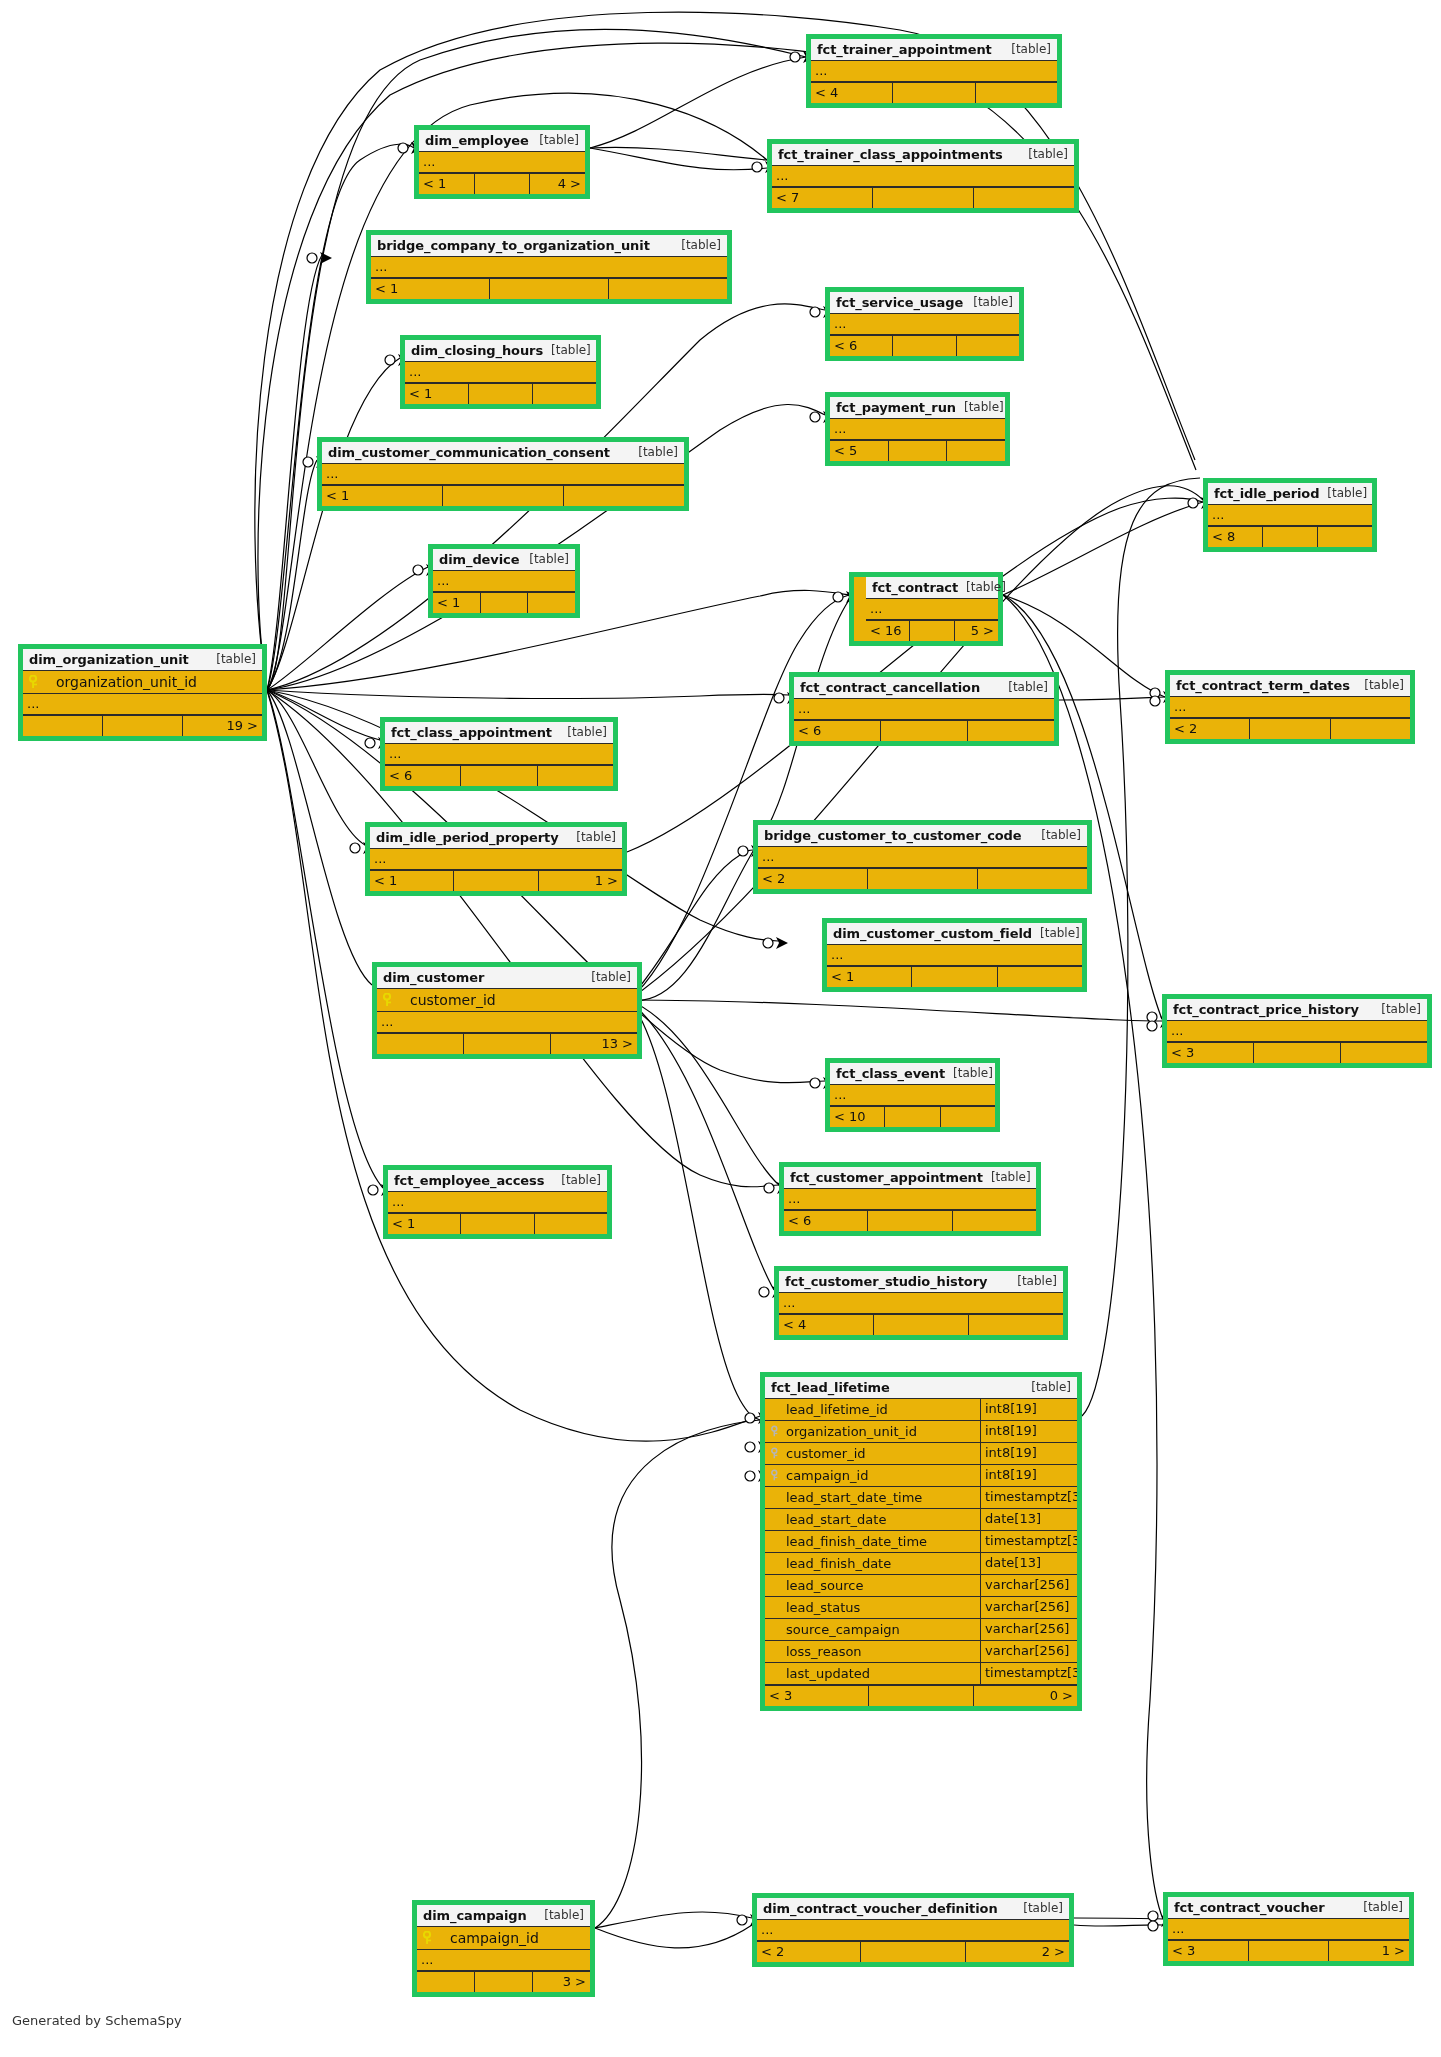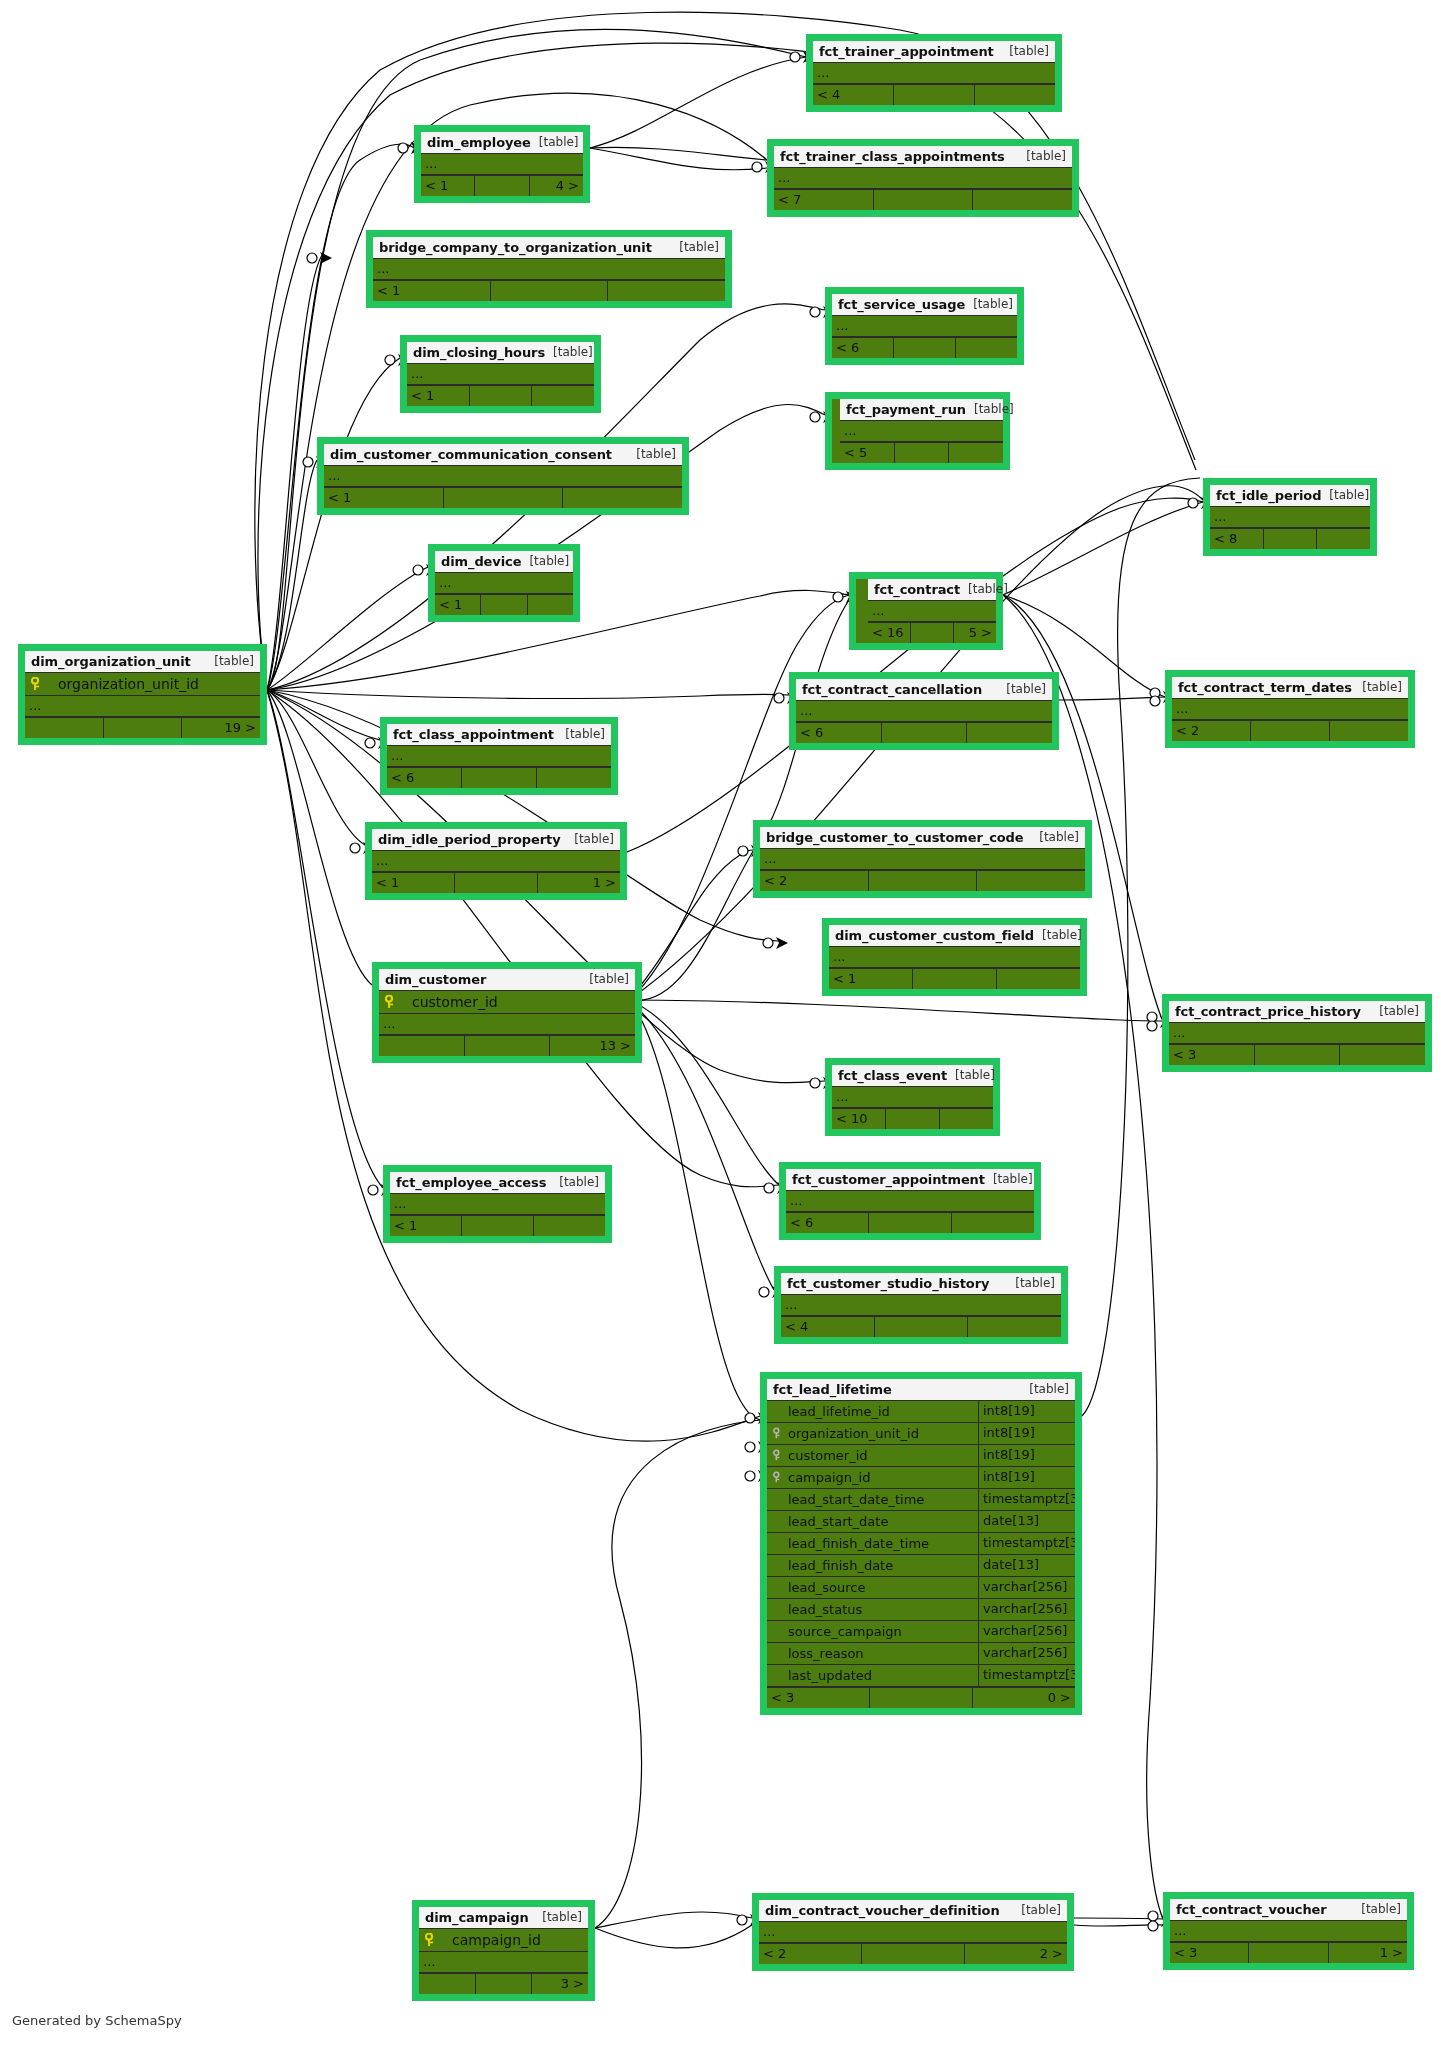--- a/index.html
+++ b/index.html
@@ -23,22 +23,22 @@
   #edges {
     position: absolute;
     left: 0; top: 0;
     width: 1441px;
     height: 2057px;
     pointer-events: none;
   }
   .table-node {
     position: absolute;
     box-sizing: border-box;
-    border: 7px solid #22c55e;
-    background: #4d7c0f;
+    border: 5px solid #22c55e;
+    background: #eab308;
     font-size: 13px;
     color: #111111;
     z-index: 5;
   }
   .tbl-title {
     box-sizing: border-box;
     background: #f4f4f4;
     border-bottom: 1px solid #2b2b2b;
     height: 22px;
     line-height: 21px;
@@ -343,21 +343,21 @@
       <span class="tbl-tag">[table]</span>
     </div>
     <div class="row-ellipsis">...</div>
     <div class="tbl-footer">
       <span class="fcell left">&lt; 1</span>
       <span class="fcell mid"></span>
       <span class="fcell right"></span>
     </div>
   </div>
 
-  <div class="table-node" style="left:825px; top:392px; width:185px;padding-left:8px;">
+  <div class="table-node" style="left:825px; top:392px; width:185px;">
     <div class="tbl-title">
       <span class="tbl-name">fct_payment_run</span>
       <span class="tbl-tag">[table]</span>
     </div>
     <div class="row-ellipsis">...</div>
     <div class="tbl-footer">
       <span class="fcell left">&lt; 5</span>
       <span class="fcell mid"></span>
       <span class="fcell right"></span>
     </div>

